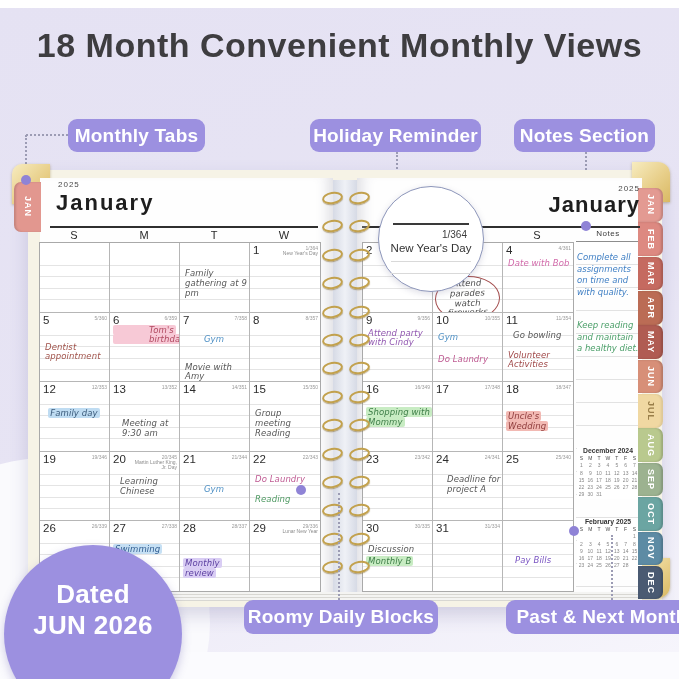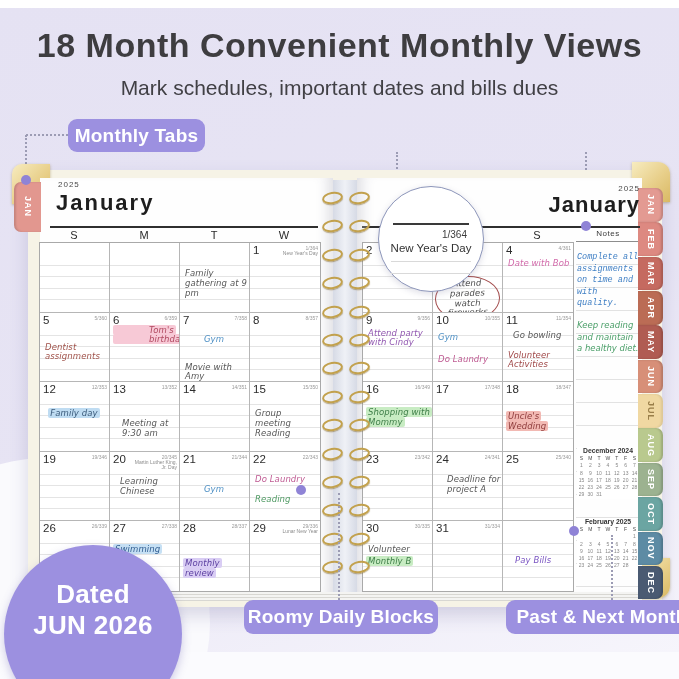--- a/index.html
+++ b/index.html
@@ -87,23 +87,24 @@
 </style>
 </head>
 <body>
 
 <div id="canvas">
   <div class="abs" id="top-strip"></div>
   <div class="abs" id="white-blob"></div>
   <div class="abs" id="bottom-strip"></div>
 
   <div class="abs" id="title">18 Month Convenient Monthly Views</div>
-  <div class="abs" id="subtitle">Mark schedules, important dates and bills dues</div>
 
   <div class="abs pill" style="left:68px;top:119px;width:137px;height:33px;">Monthly Tabs</div>
+  <div class="abs pill" style="left:310px;top:119px;width:171px;height:33px;">Holiday Reminder</div>
+  <div class="abs pill" style="left:514px;top:119px;width:141px;height:33px;">Notes Section</div>
   <div class="abs pill z15" style="left:206px;top:600px;width:194px;height:34px;">Roomy Daily Blocks</div>
   <div class="abs pill z15" style="left:468px;top:600px;width:192px;height:34px;">Past &amp; Next Month</div>
 
   <div class="abs doth" style="left:26px;top:134px;width:42px;"></div>
   <div class="abs dotv" style="left:25px;top:135px;height:44px;"></div>
   <div class="abs dotv" style="left:396px;top:152px;height:36px;"></div>
   <div class="abs dotv" style="left:585px;top:152px;height:70px;"></div>
   <div class="abs dotv z15" style="left:300px;top:493px;height:107px;"></div>
   <div class="abs dotv z15" style="left:573px;top:535px;height:65px;"></div>
   <div class="abs pdot" style="left:21px;top:175px;"></div>
@@ -204,21 +205,21 @@
         <div class="note" style="top: 26px; left: 3px;"><span style="color: rgb(86, 86, 86);">Family gathering at 9 pm</span></div>
       </div>
       <div class="cell" style="left: 210px; top: 0px; width: 70px; height: 69.6px; border-bottom: 1px solid rgb(182, 182, 182);">
         <div class="daynum">1</div>
         <div class="doy">1/364</div>
         <div class="holiday">New Year's Day</div>
       </div>
       <div class="cell" style="left: 0px; top: 69.6px; width: 70px; height: 69.6px; border-right: 1px solid rgb(182, 182, 182); border-bottom: 1px solid rgb(182, 182, 182);">
         <div class="daynum">5</div>
         <div class="doy">5/360</div>
-        <div class="note" style="top: 30px; left: 3px;"><span style="color: rgb(160, 82, 74);">Dentist assignments</span></div>
+        <div class="note" style="top: 30px; left: 3px;"><span style="color: rgb(160, 82, 74);">Dentist appointment</span></div>
       </div>
       <div class="cell" style="left: 70px; top: 69.6px; width: 70px; height: 69.6px; border-right: 1px solid rgb(182, 182, 182); border-bottom: 1px solid rgb(182, 182, 182);">
         <div class="daynum">6</div>
         <div class="doy">6/359</div>
         <div class="note" style="top: 13px; left: 3px;"><span style="color: rgb(176, 71, 95); background: rgb(247, 201, 214); padding-left: 36px;">Tom's birthday</span></div>
       </div>
       <div class="cell" style="left: 140px; top: 69.6px; width: 70px; height: 69.6px; border-right: 1px solid rgb(182, 182, 182); border-bottom: 1px solid rgb(182, 182, 182);">
         <div class="daynum">7</div>
         <div class="doy">7/358</div>
         <div class="note" style="top: 22px; left: 3px; width: 62px; text-align: center;"><span style="color: rgb(77, 143, 196);">Gym</span></div>
@@ -342,37 +343,37 @@
         <div class="doy">24/341</div>
         <div class="note" style="top: 23px; left: 12px;"><span style="color: rgb(86, 86, 86);">Deadline for project A</span></div>
       </div>
       <div class="cell" style="left: 140px; top: 208.8px; width: 70px; height: 69.6px; border-bottom: 1px solid rgb(182, 182, 182);">
         <div class="daynum">25</div>
         <div class="doy">25/340</div>
       </div>
       <div class="cell" style="left: 0px; top: 278.4px; width: 70px; height: 69.6px; border-right: 1px solid rgb(182, 182, 182);">
         <div class="daynum">30</div>
         <div class="doy">30/335</div>
-        <div class="note" style="top: 24px; left: 3px;"><span style="color: rgb(86, 86, 86);">Volunteer</span></div>
+        <div class="note" style="top: 24px; left: 3px;"><span style="color: rgb(86, 86, 86);">Discussion</span></div>
         <div class="note" style="top: 36px; left: 3px;"><span style="color: rgb(62, 126, 72); background: rgb(200, 236, 195);">Monthly B</span></div>
       </div>
       <div class="cell" style="left: 70px; top: 278.4px; width: 70px; height: 69.6px; border-right: 1px solid rgb(182, 182, 182);">
         <div class="daynum">31</div>
         <div class="doy">31/334</div>
       </div>
       <div class="cell" style="left: 140px; top: 278.4px; width: 70px; height: 69.6px;">
         <div class="note" style="top: 35px; left: 10px;"><span style="color: rgb(122, 85, 194);">Pay Bills</span></div>
       </div>
     </div>
 
   <div class="abs" id="notes-col">
     <div id="notes-label">Notes</div>
     <div class="abs" id="notes-rule"></div>
     <div class="abs" id="notes-lines">
-        <div class="npara" style="top: 10px; color: rgb(63, 127, 196); font-family: Liberation Mono, monospace;">Complete all assignments on time and with quality.</div>
+        <div class="npara" style="top: 10px; color: rgb(63, 127, 196);">Complete all assignments on time and with quality.</div>
         <div class="npara" style="top: 78px; color: rgb(74, 158, 104);">Keep reading and maintain a healthy diet.</div>
         <div class="minical" style="top: 205px;">
           <div class="mc-title">December 2024</div>
           <div class="mc-row mc-head">
             <div class="mc-cell">S</div>
             <div class="mc-cell">M</div>
             <div class="mc-cell">T</div>
             <div class="mc-cell">W</div>
             <div class="mc-cell">T</div>
             <div class="mc-cell">F</div>

